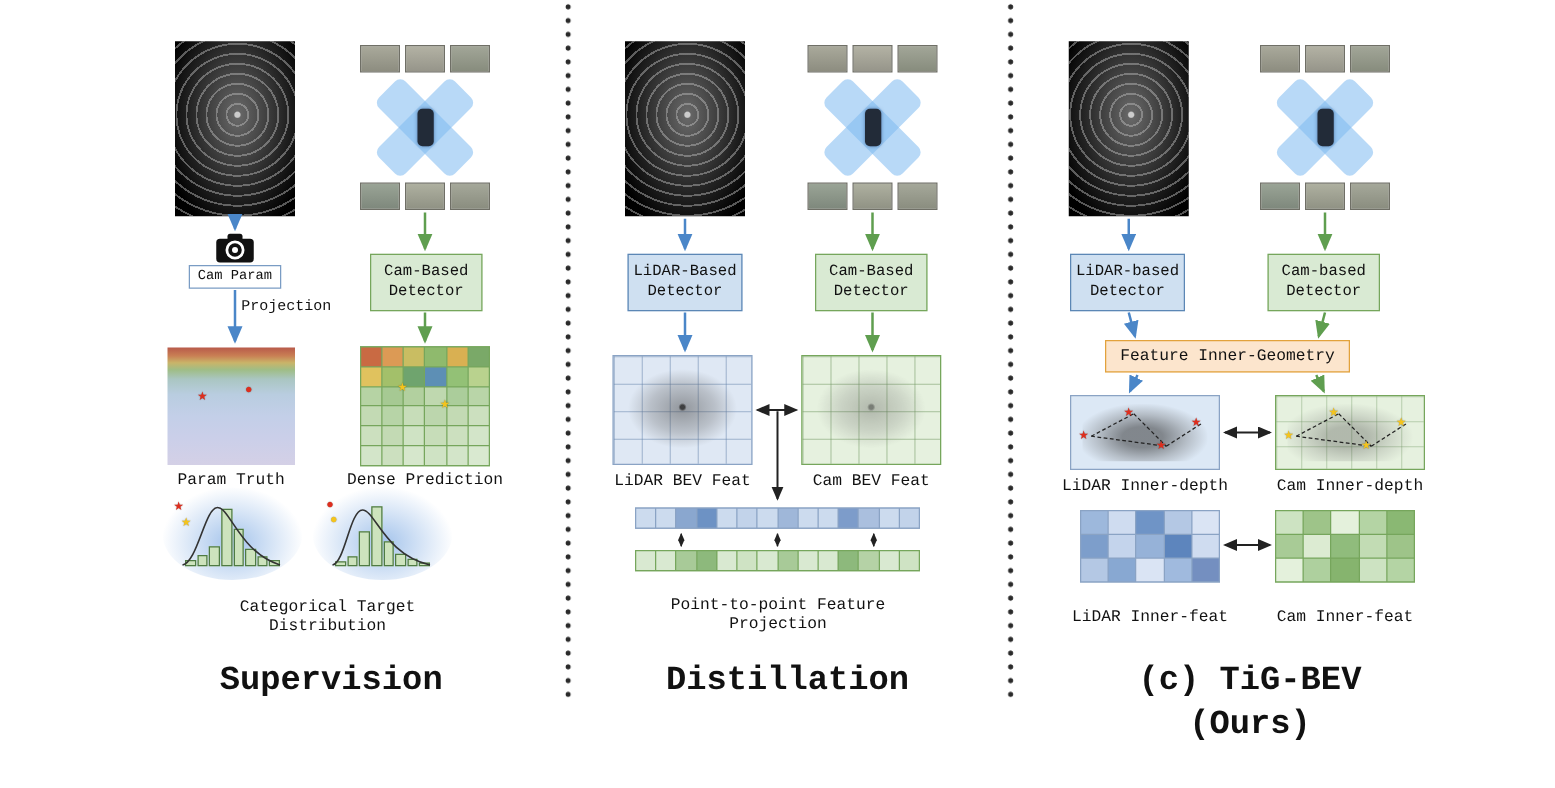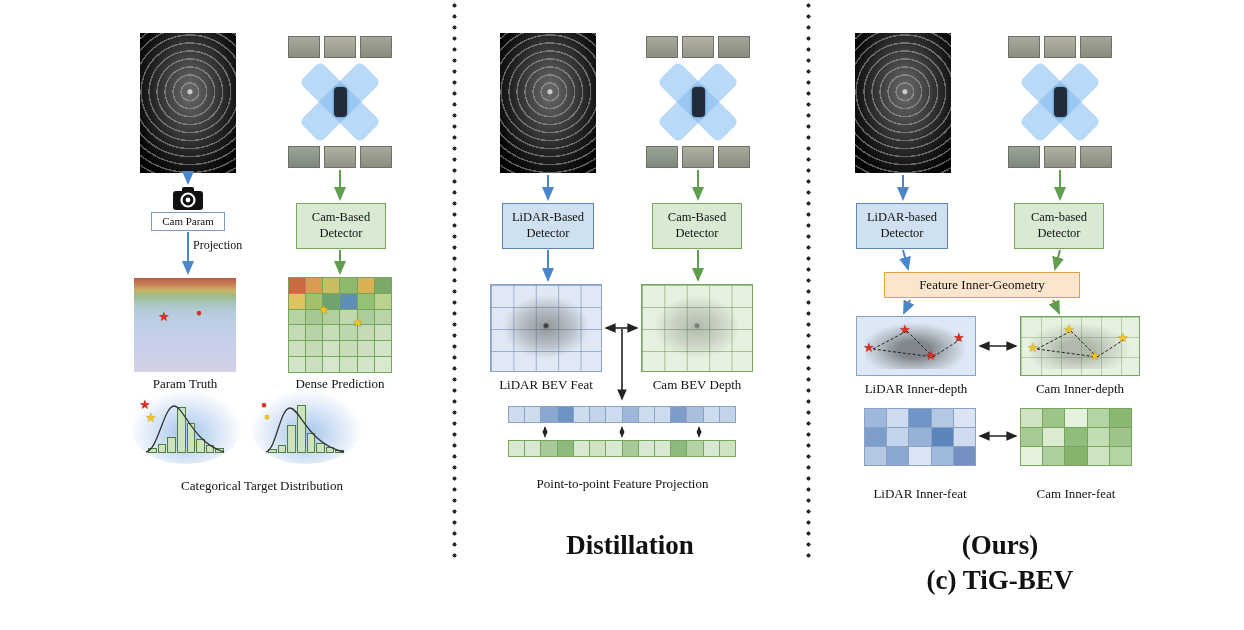--- a/index.html
+++ b/index.html
@@ -1,17 +1,17 @@
 <!DOCTYPE html>
 <html><head>
 <meta charset="utf-8">
 <style>
   html,body { margin:0; padding:0; background:#ffffff; }
   .canvas { position:relative; width:1244px; height:630px; background:#ffffff; overflow:hidden;
-            font-family:Liberation Serif, serif; color:#111; }
+            font-family:Liberation Mono, monospace; color:#111; }
 
   .sep { position:absolute; top:0; width:5px; height:558px;
          background-image: radial-gradient(circle, #2a2a2a 1.8px, transparent 2.3px);
          background-size: 5px 11px; background-repeat: repeat-y; background-position:center top; }
 
   .lidar-img { position:absolute; width:96px; height:140px;
     background:
       radial-gradient(circle at 52% 42%, #cccccc 0 2px, transparent 3px),
       repeating-radial-gradient(circle at 52% 42%, rgba(190,190,190,0.45) 0 1.5px, transparent 1.5px 8px),
       radial-gradient(ellipse at 52% 42%, #6a6a6a 0%, #232323 55%, #000 85%);
@@ -216,20 +216,21 @@
     <svg class="hist-curve" width="84" height="56" viewBox="0 0 84 56">
       <path d="M2,52 C12,50 16,8 26,8 C36,8 44,44 80,52" fill="none" stroke="#333" stroke-width="1.3"></path>
     </svg>
   </div>
   <span class="marker red" style="left:261px; top:400px; font-size:10px;">●</span>
   <span class="marker yellow" style="left:264px; top:412px; font-size:10px;">●</span>
 
   <div class="lbl" style="left:147px; top:478px; width:230px;">Categorical Target Distribution</div>
 
   <div class="caption" style="left:115px; top:528px;">
+    <div>Supervision</div>
   </div>
 
   <div class="lidar-img" style="left:500px; top:33px;"></div>
 
   <div class="camrig" style="left:646px; top:36px;">
     <div class="wedge r45"></div>
     <div class="wedge r135"></div>
     <div class="photo p1" style="left:0;   top:0;"></div>
     <div class="photo p2" style="left:36px;top:0;"></div>
     <div class="photo p3" style="left:72px;top:0;"></div>
@@ -247,21 +248,21 @@
   </div>
 
   <div class="bev bev-blue" style="left:490px; top:284px;">
     <div class="blob"></div>
   </div>
   <div class="bev bev-green" style="left:641px; top:284px;">
     <div class="blob blob-light"></div>
   </div>
 
   <div class="lbl" style="left:478px; top:377px; width:136px;">LiDAR BEV Feat</div>
-  <div class="lbl" style="left:637px; top:377px; width:120px;">Cam BEV Depth</div>
+  <div class="lbl" style="left:637px; top:377px; width:120px;">Cam BEV Feat</div>
 
   <div class="cgrid grid-blue" style="left: 508px; top: 406px; width: 228px; height: 17px; display: grid; grid-template-columns: repeat(14, 1fr);">
       <div style="background: rgb(204, 219, 238);"></div>
       <div style="background: rgb(204, 219, 238);"></div>
       <div style="background: rgb(138, 167, 207);"></div>
       <div style="background: rgb(109, 146, 196);"></div>
       <div style="background: rgb(204, 219, 238);"></div>
       <div style="background: rgb(194, 211, 234);"></div>
       <div style="background: rgb(204, 219, 238);"></div>
       <div style="background: rgb(159, 183, 217);"></div>
@@ -383,22 +384,22 @@
       <div style="background: rgb(174, 208, 158);"></div>
       <div style="background: rgb(134, 180, 110);"></div>
       <div style="background: rgb(205, 227, 194);"></div>
       <div style="background: rgb(180, 212, 164);"></div>
     </div>
 
   <div class="lbl" style="left:856px; top:486px; width:128px;">LiDAR Inner-feat</div>
   <div class="lbl" style="left:1014px; top:486px; width:124px;">Cam Inner-feat</div>
 
   <div class="caption" style="left:850px; top:528px;">
+    <div>(c) TiG-BEV</div>
     <div>(Ours)</div>
-    <div>(c) TiG-BEV</div>
   </div>
 
   <svg class="arrow-layer" width="1244" height="630" viewBox="0 0 1244 630">
     <defs>
       <marker id="mB" markerWidth="8" markerHeight="8" refX="6" refY="3" orient="auto-start-reverse">
         <path d="M0,0 L7,3 L0,6 z" fill="#4a86c8"></path>
         </marker>
       <marker id="mG" markerWidth="8" markerHeight="8" refX="6" refY="3" orient="auto-start-reverse">
         <path d="M0,0 L7,3 L0,6 z" fill="#5f9e4f"></path>
         </marker>

